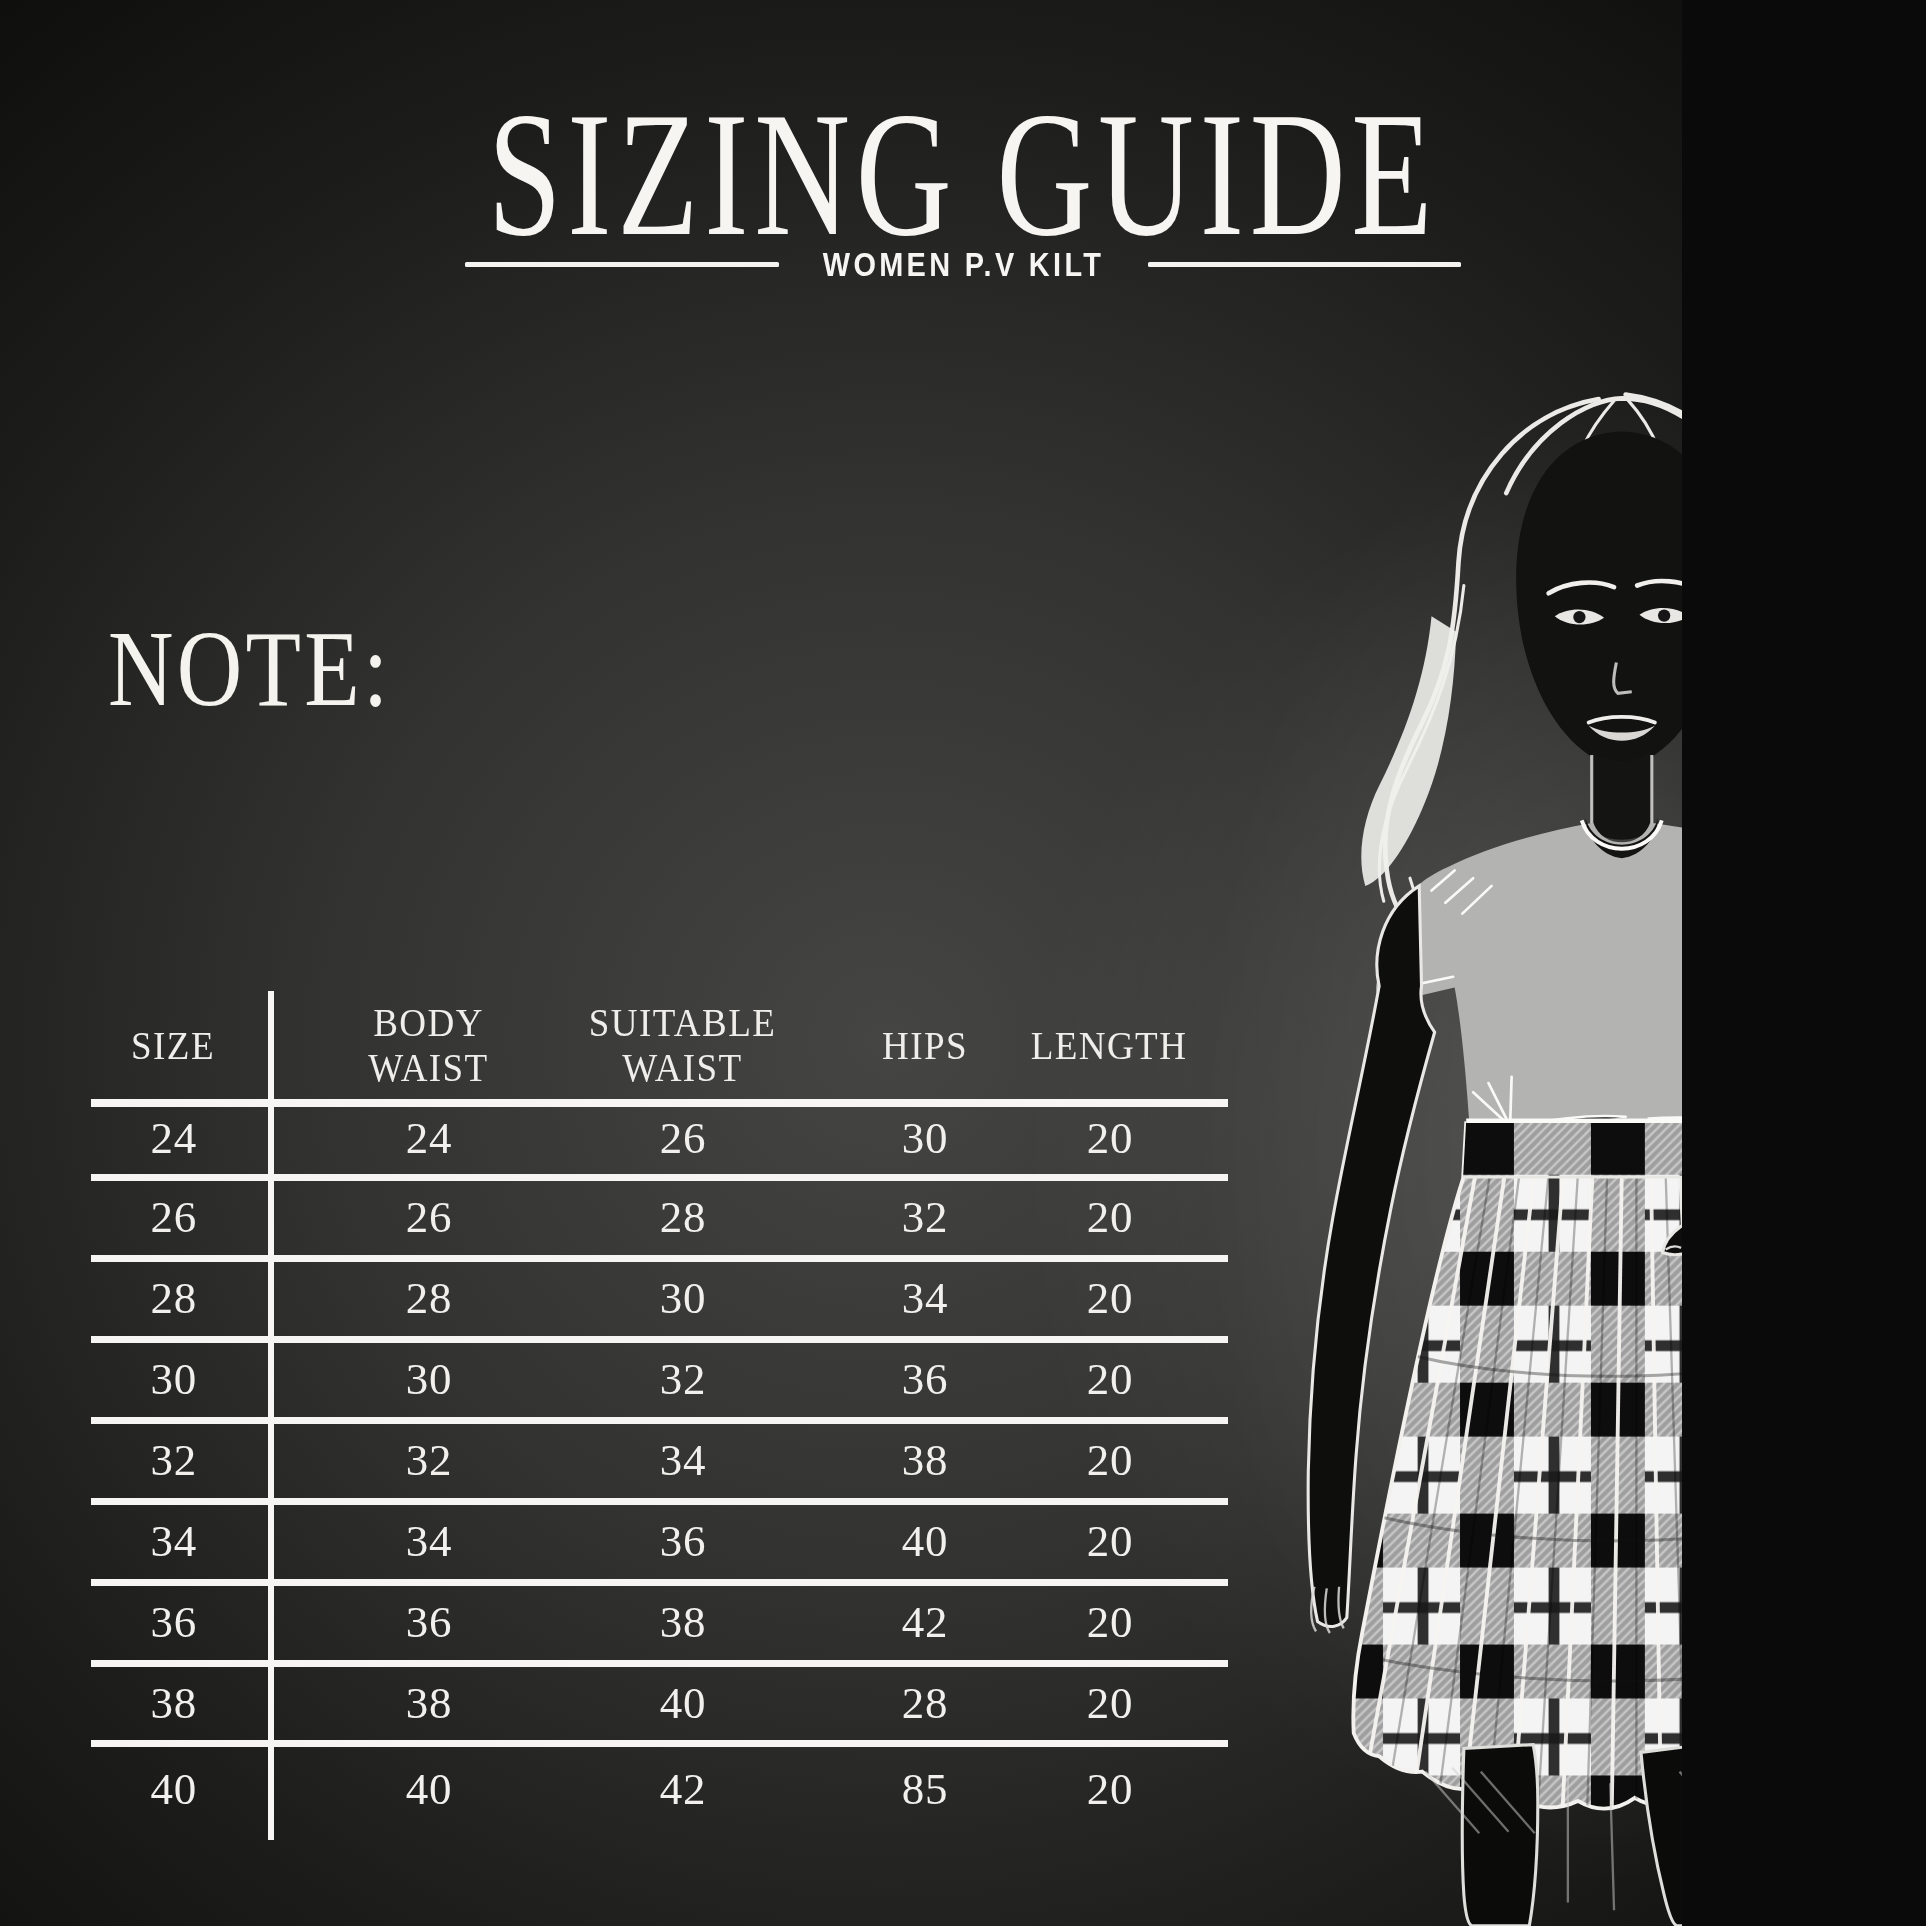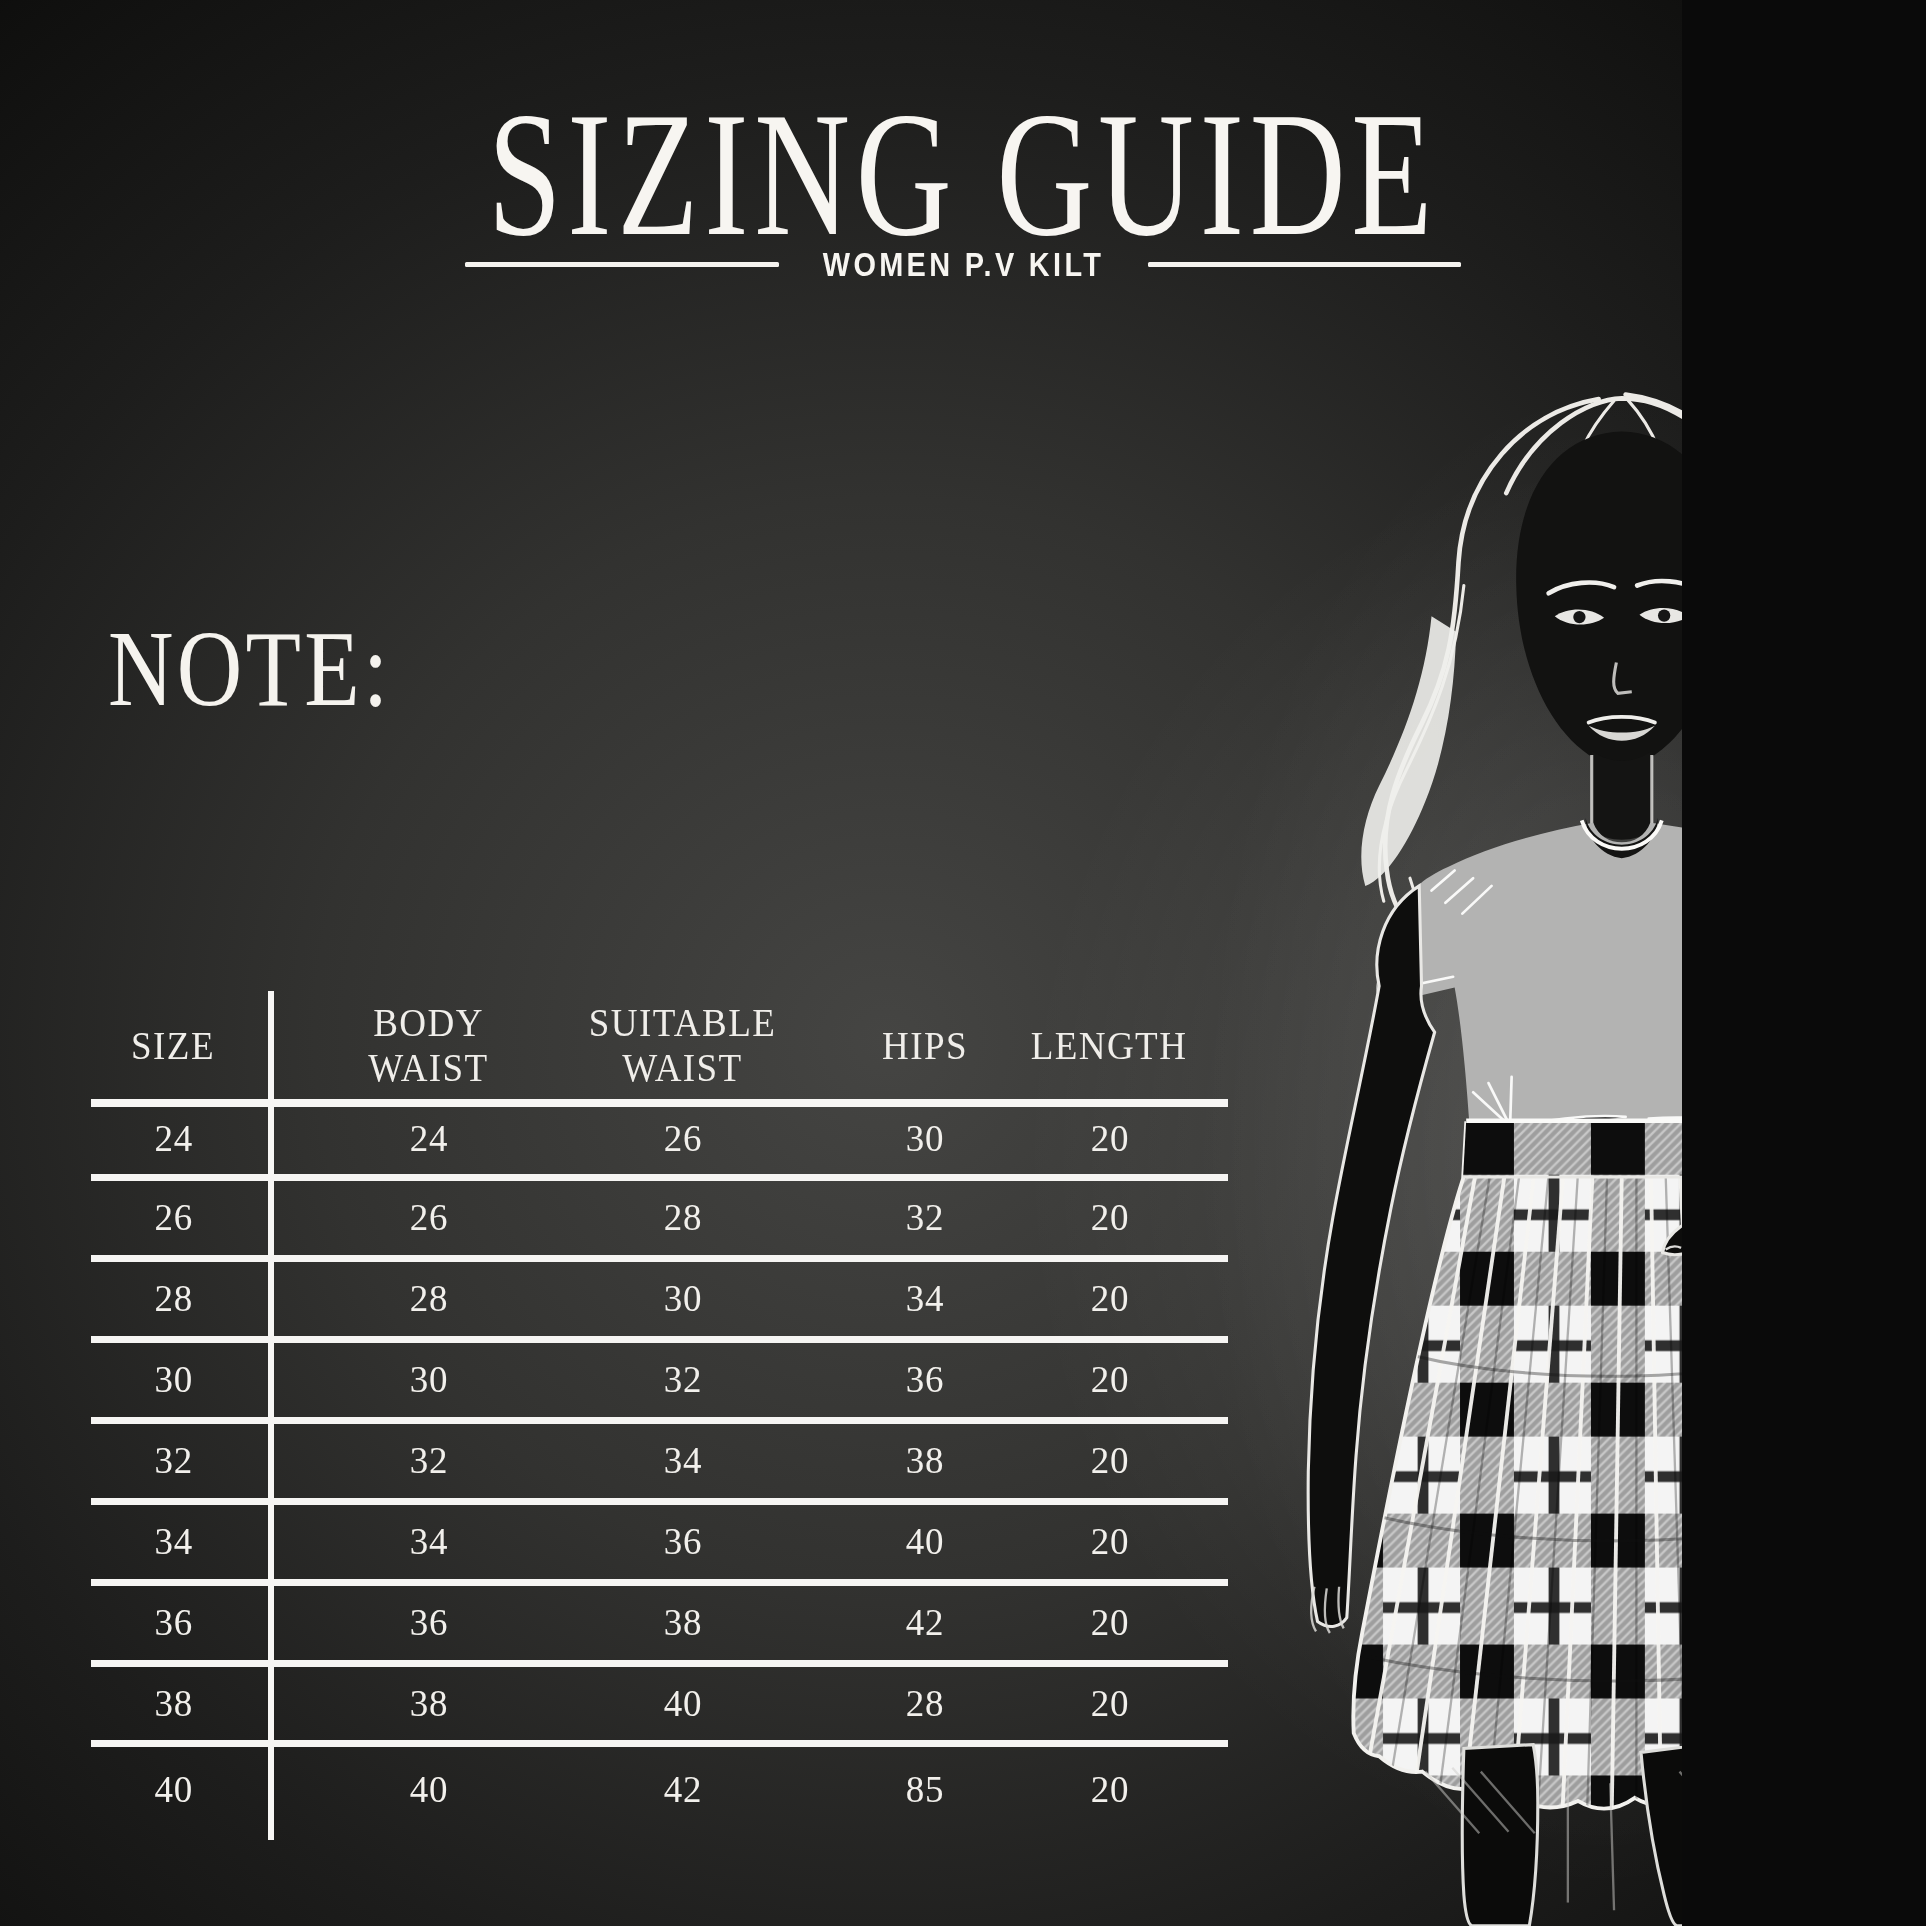--- a/index.html
+++ b/index.html
@@ -46,21 +46,21 @@
     position:absolute;height:102px;top:31px;display:flex;flex-direction:column;
     align-items:center;justify-content:center;font-size:39px;line-height:45px;
     letter-spacing:1.5px;color:#f0eeea;text-align:center;white-space:nowrap;
     transform:scaleX(0.95);
   }
   .vline{position:absolute;left:177px;top:28px;width:6.2px;height:849px;background:#f7f6f4;}
   .head-line{position:absolute;left:0;top:136px;width:1137px;height:7.7px;background:#f7f6f4;}
   .row-sep{position:absolute;left:0;width:1137px;height:7px;background:#f6f5f3;}
   .cell{
     position:absolute;width:170px;height:49px;line-height:49px;text-align:center;
-    font-size:37px;color:#f2f0ec;letter-spacing:0.8px;
+    font-size:45px;color:#f2f0ec;letter-spacing:0.8px;
   }
 </style>
 </head>
 <body>
 
 <div id="canvas">
 
   <div class="abs title">SIZING GUIDE</div>
   <div class="abs subtitle-row">
     <div class="subtitle-line l"></div>

